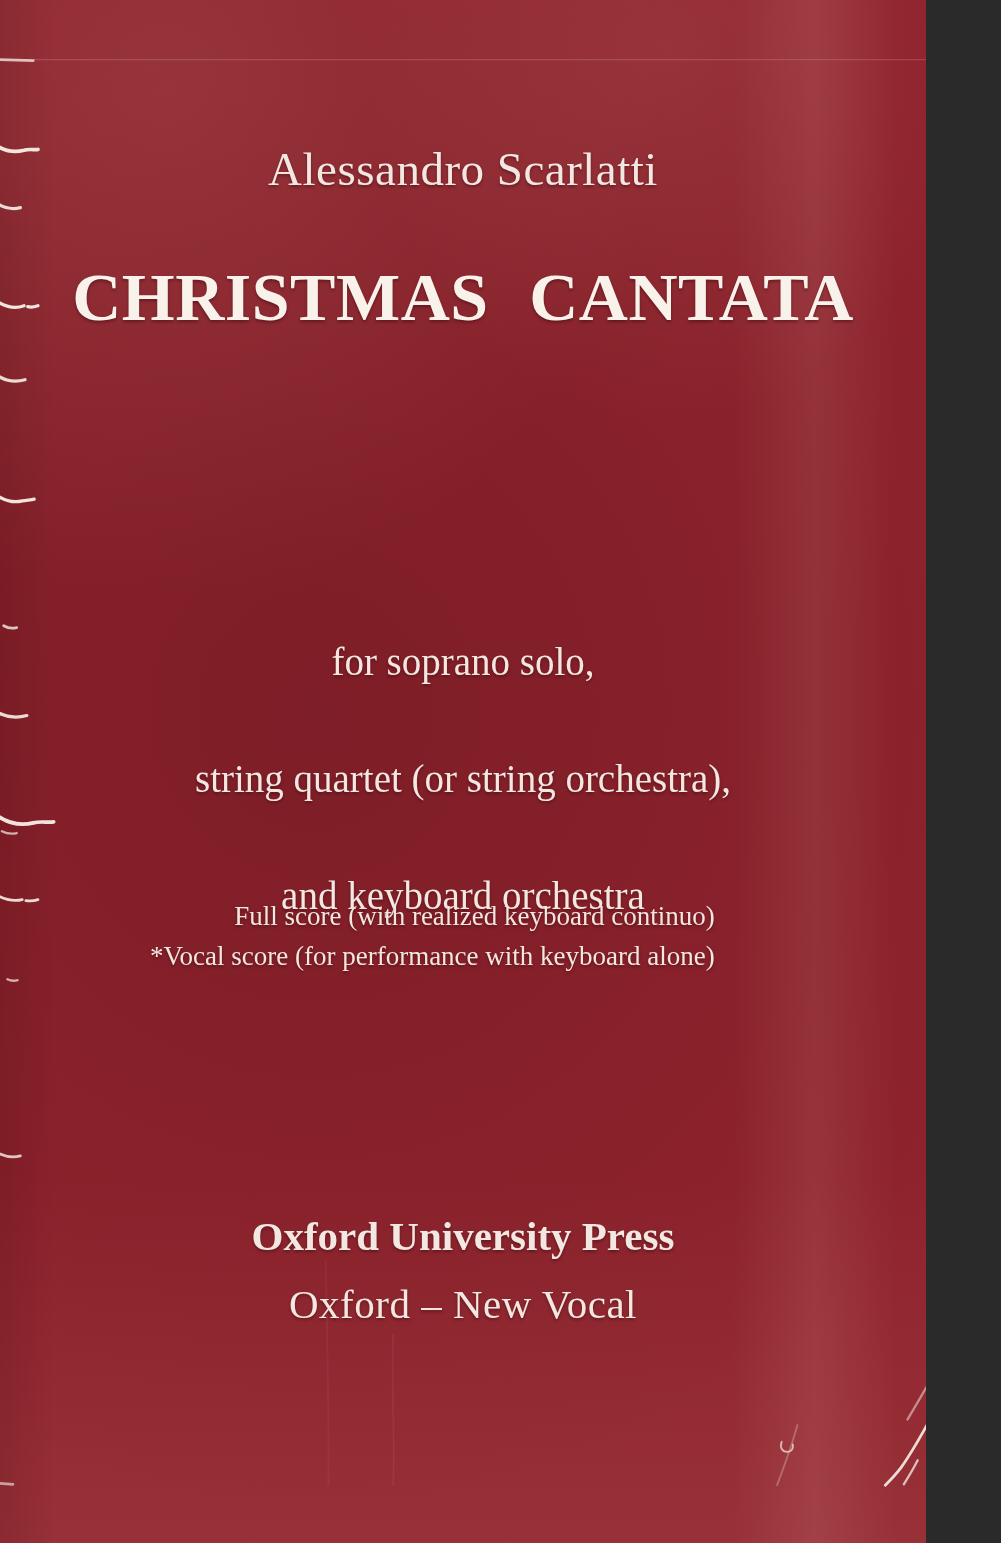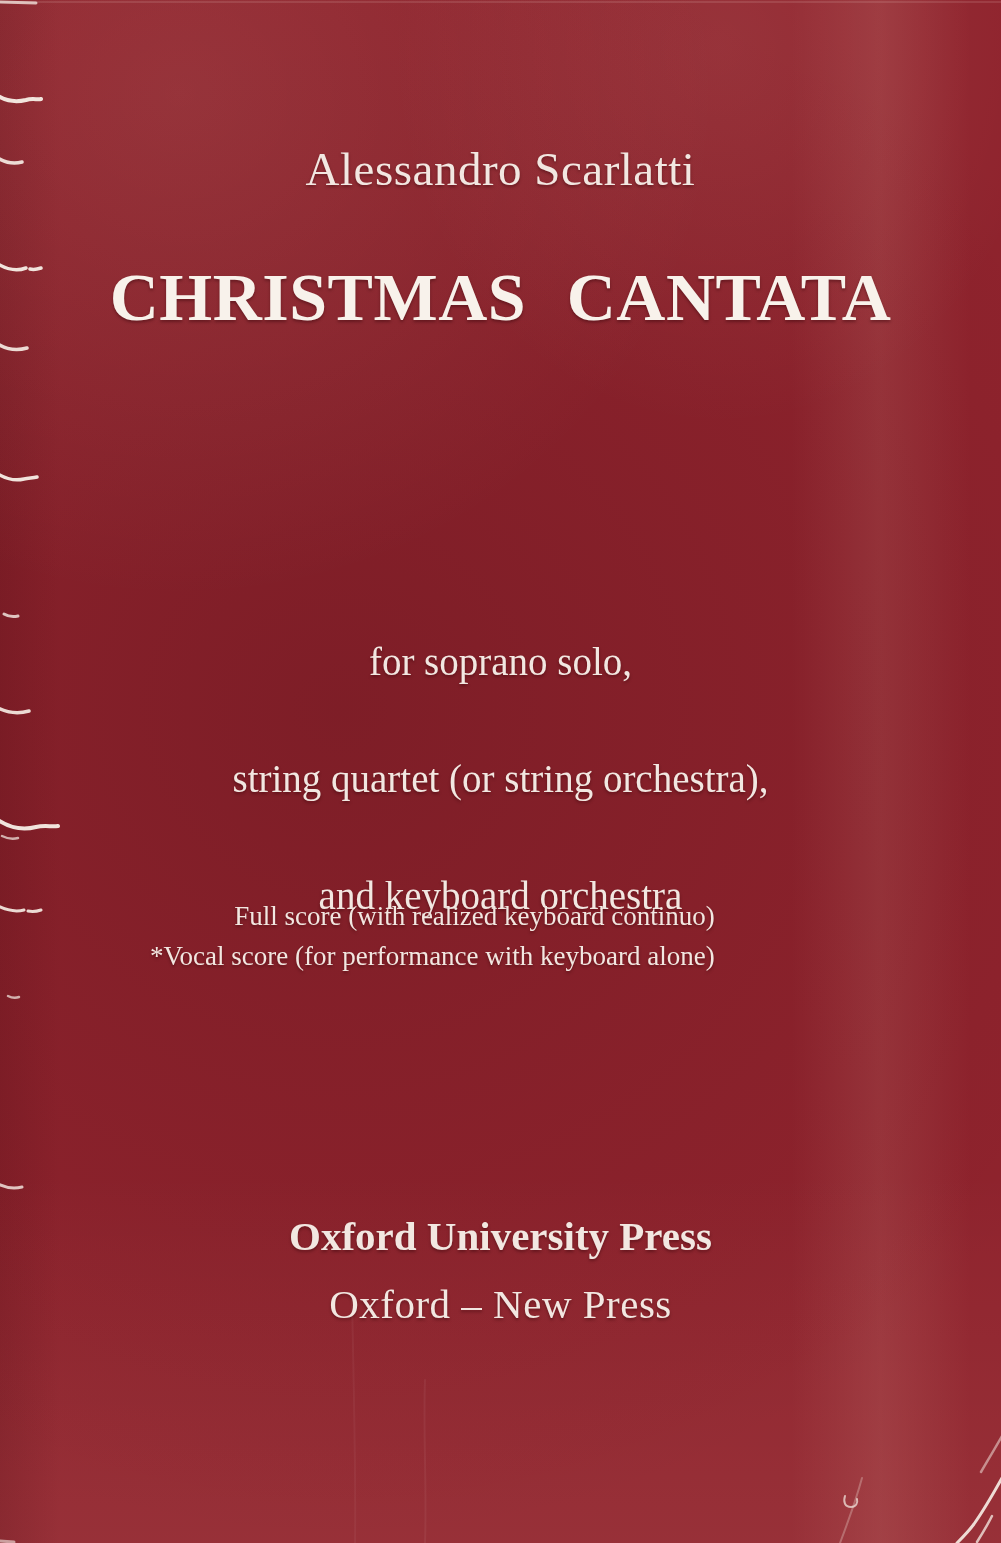--- a/index.html
+++ b/index.html
@@ -2,21 +2,21 @@
 <html><head>
 <meta charset="utf-8">
 <style>
   html, body {
     margin: 0;
     padding: 0;
     background: #2a2a2a;
   }
   .page {
     position: relative;
-    width: 1001px;
+    width: 926px;
     height: 1543px;
     overflow: hidden;
     font-family: "Liberation Serif", "DejaVu Serif", serif;
     background-color: #8f232d;
     background-image:
       radial-gradient(90% 55% at 18% 6%,  rgba(255,208,188,0.10), rgba(255,208,188,0) 60%),
       radial-gradient(60% 45% at 72% 3%,  rgba(255,216,196,0.09), rgba(255,216,196,0) 55%),
       radial-gradient(120% 75% at 34% 46%, rgba(58,8,15,0.20),     rgba(58,8,15,0) 72%),
       linear-gradient(90deg, rgba(66,8,14,0.16) 0%, rgba(66,8,14,0) 6%),
       linear-gradient(90deg, rgba(255,210,190,0) 79%, rgba(255,210,190,0.10) 88%, rgba(255,210,190,0) 97%),
@@ -75,21 +75,21 @@
 
 
 
   <div class="score-options">
     <div class="indent">Full score (with realized keyboard continuo)</div>
     <div>*Vocal score (for performance with keyboard alone)</div>
   </div>
 
   <div class="txt publisher">Oxford University Press</div>
 
-  <div class="txt cities">Oxford – New Press</div>
+  <div class="txt cities">Oxford – New Vocal</div>
 
   <svg class="wear" viewBox="0 0 1001 1543" aria-hidden="true">
 
     <path d="M0,2 L1001,2" stroke-width="1.5" opacity="0.16"></path>
     <path d="M0,2 L36,3" stroke-width="3" opacity="0.75"></path>
     <path d="M0,1541 L14,1542" stroke-width="3" opacity="0.6"></path>
 
     <path d="M-2,96 C8,102 18,102 26,100 C32,98 38,100 41,99" stroke-width="4" opacity="0.95"></path>
     <path d="M-2,158 C6,163 14,164 22,162" stroke-width="3.5" opacity="0.9"></path>
     <path d="M-2,264 C8,270 18,271 26,268 M30,269 C34,270 38,269 41,268" stroke-width="3.5" opacity="0.95"></path>

